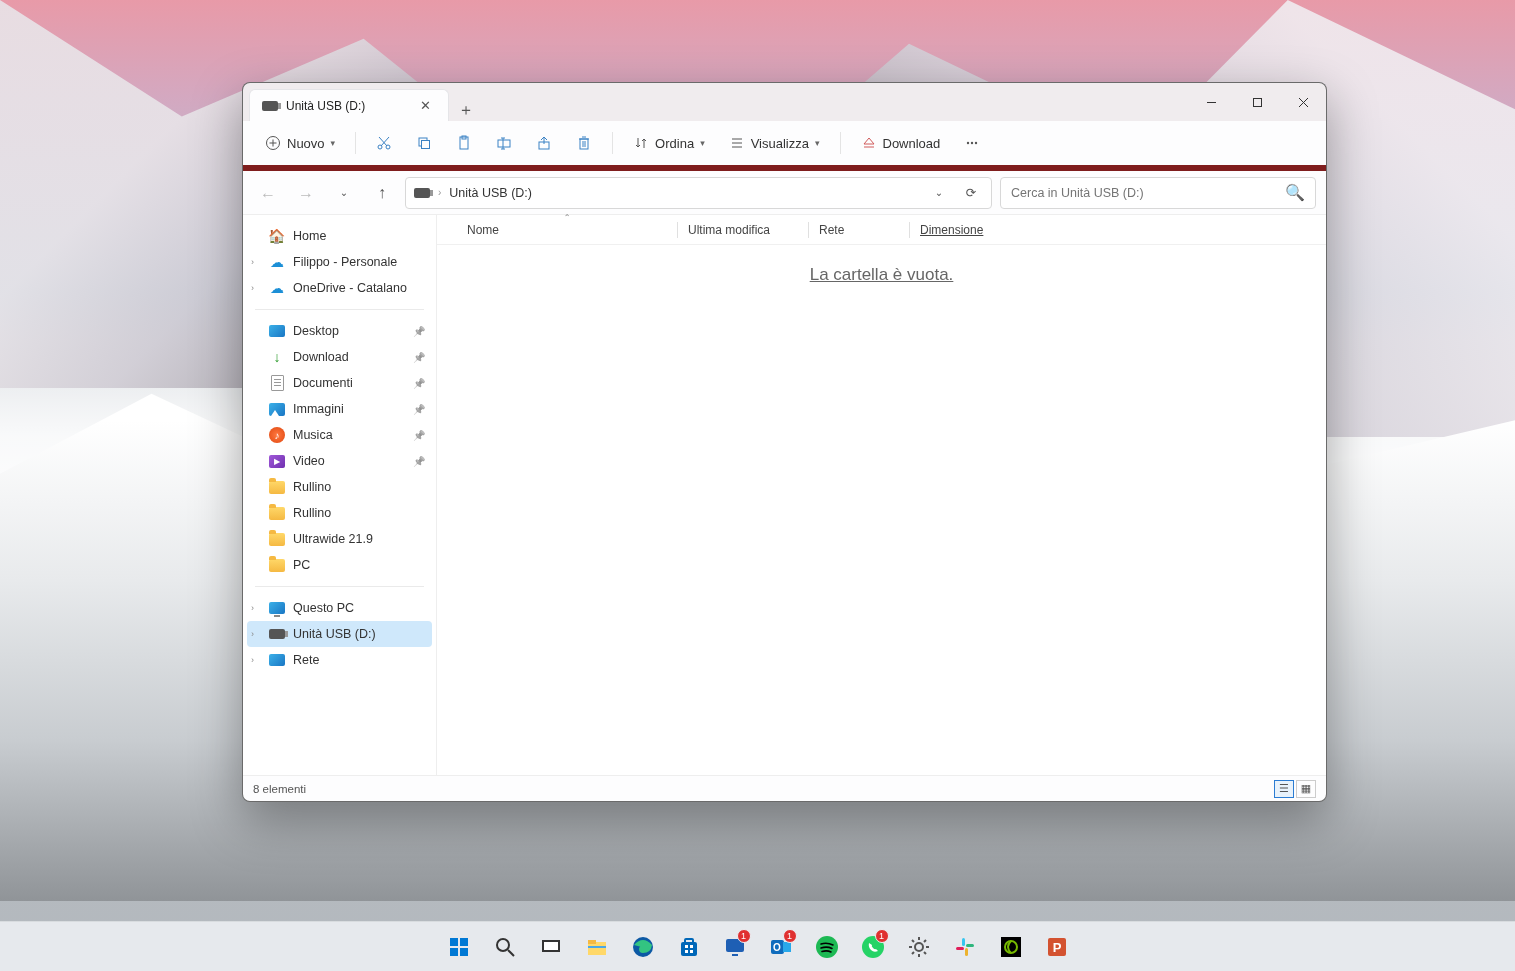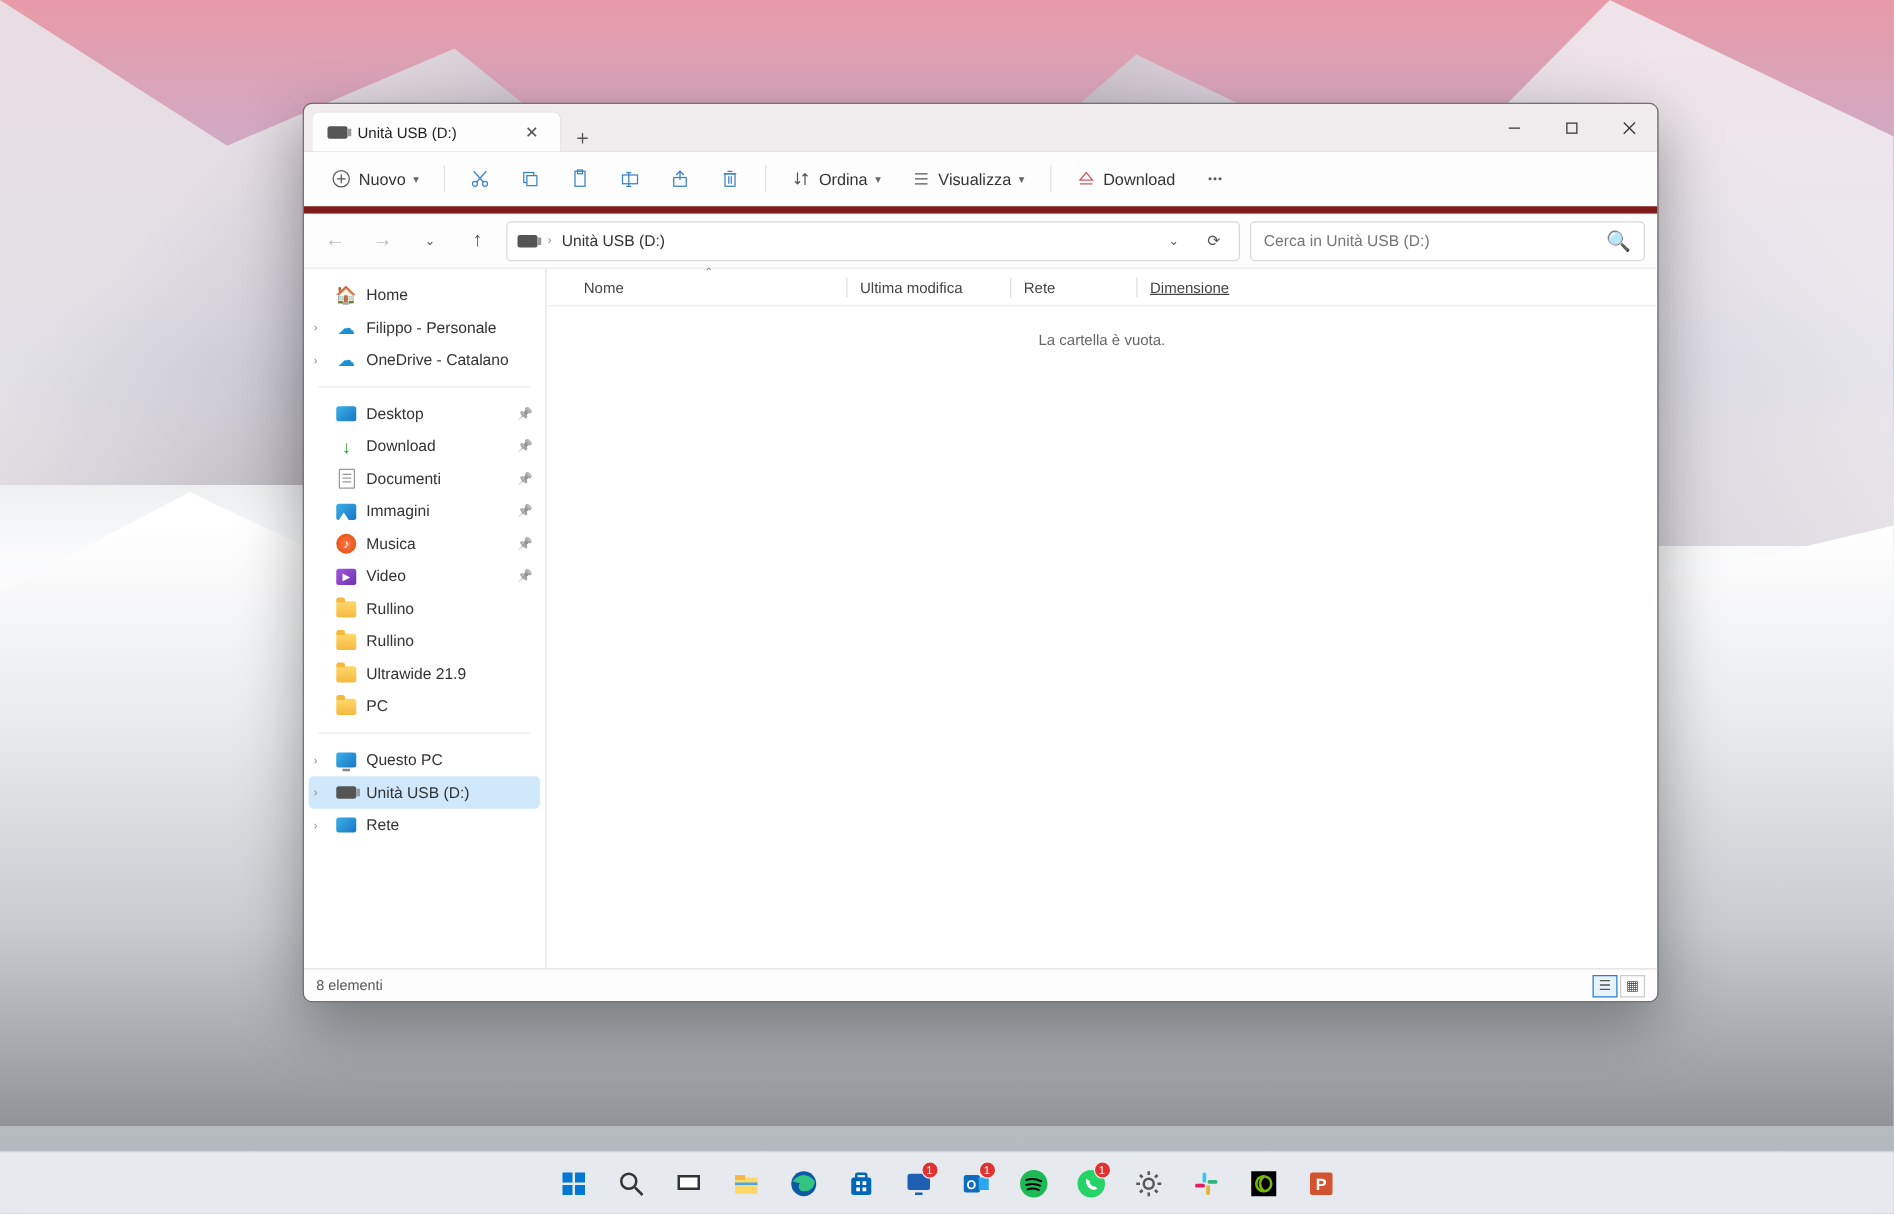--- a/index.html
+++ b/index.html
@@ -94,21 +94,21 @@
 
   .content { flex:1; display:flex; flex-direction:column; background:#fff;}
   .col-headers { height:30px; display:flex; align-items:center; border-bottom:1px solid #f0f0f0; font-size:12px; color:#444; padding-left:20px;}
   .col { padding:0 10px; position:relative; }
   .col-sep { width:1px; height:16px; background:#e0e0e0; }
   .col.name{width:220px;}
   .col.mod{width:130px;}
   .col.type{width:100px;}
   .col.dim{width:100px;text-decoration:underline;}
   .sort-ind { position:absolute; top:-10px; left:50%; transform:translateX(-50%); font-size:8px; color:#777;}
-  .empty-msg { text-align:center; padding:20px; font-size:12px; color:#666; width:100%;}
+  .empty-msg { text-align:center; padding:20px; font-size:17px; color:#666; width:100%;text-decoration:underline;}
 
   .statusbar { height:26px; border-top:1px solid #eeeeee; display:flex; align-items:center; padding:0 10px; font-size:11.5px; color:#555; background:#fdfdfe;}
   .statusbar .view-toggles{margin-left:auto; display:flex; gap:2px;}
   .vt { width:20px; height:18px; border:1px solid #ccc; display:flex; align-items:center; justify-content:center; font-size:11px;}
   .vt.active{border-color:#2b7cd3; background:#e8f2fb;}
 
   
   .taskbar {
     position:absolute; left:0; right:0; bottom:0; height:50px;
     background: rgba(235,238,242,0.9); backdrop-filter: blur(8px);

